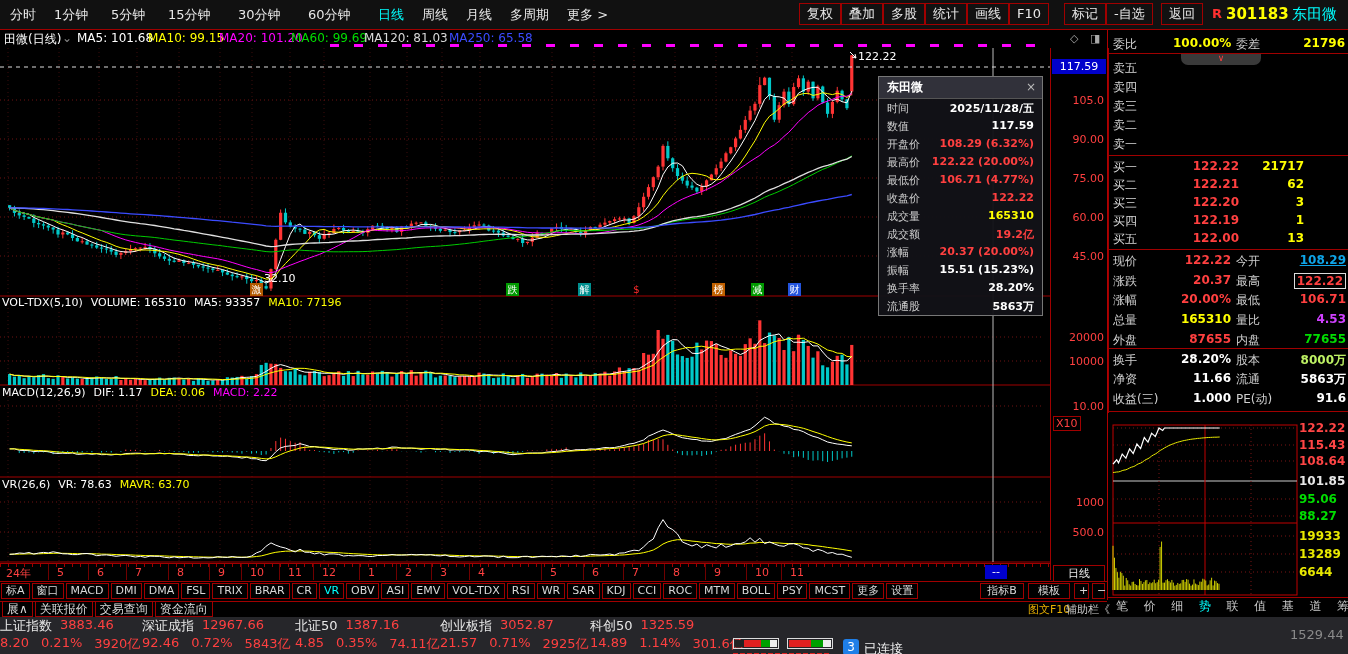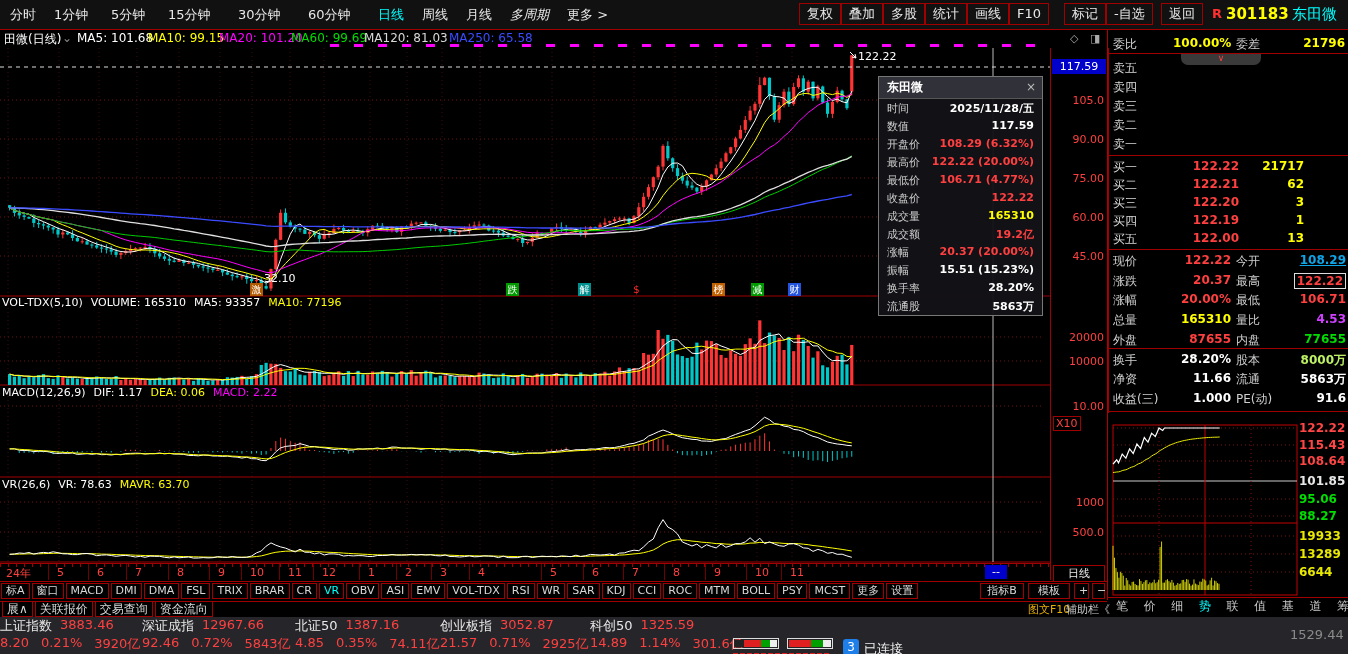--- a/index.html
+++ b/index.html
@@ -68,21 +68,21 @@
   <div id="topbar">
       <span class="tb-item" style="left: 10px;">分时</span>
       <span class="tb-item" style="left: 54px;">1分钟</span>
       <span class="tb-item" style="left: 111px;">5分钟</span>
       <span class="tb-item" style="left: 168px;">15分钟</span>
       <span class="tb-item" style="left: 238px;">30分钟</span>
       <span class="tb-item" style="left: 308px;">60分钟</span>
       <span class="tb-item" style="left: 378px; color: rgb(0, 255, 255);">日线</span>
       <span class="tb-item" style="left: 422px;">周线</span>
       <span class="tb-item" style="left: 466px;">月线</span>
-      <span class="tb-item" style="left: 510px; font-style: italic;">多周期</span>
+      <span class="tb-item" style="left: 510px;">多周期</span>
       <span class="tb-item" style="left: 567px;">更多 &gt;</span>
       <span class="tb-btn" style="left: 799px;">复权</span>
       <span class="tb-btn" style="left: 841px;">叠加</span>
       <span class="tb-btn" style="left: 883px;">多股</span>
       <span class="tb-btn" style="left: 925px;">统计</span>
       <span class="tb-btn" style="left: 967px;">画线</span>
       <span class="tb-btn" style="left: 1009px;">F10</span>
       <span class="tb-btn" style="left: 1064px;">标记</span>
       <span class="tb-btn" style="left: 1106px;">-自选</span>
       <span class="tb-btn" style="left: 1161px;">返回</span>

